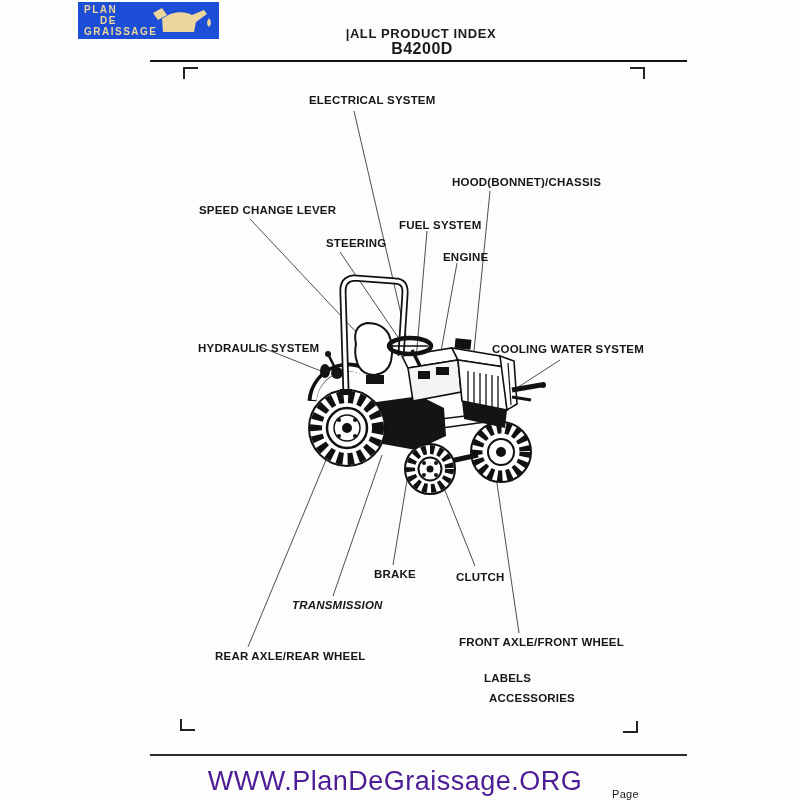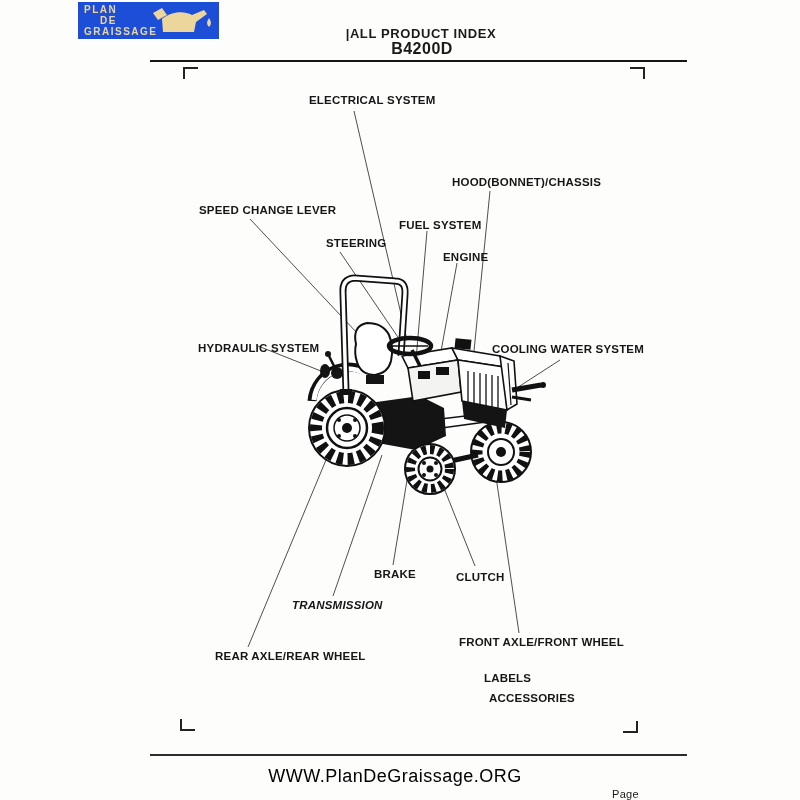--- a/index.html
+++ b/index.html
@@ -65,21 +65,21 @@
   .lb-14{left:489px;top:692px;}
 
   
   .ft{font-size:11px;font-weight:normal;letter-spacing:0.3px;white-space:nowrap;margin-top:43px;}
   .ft-ref-label{left:152px;top:757px;}
   .ft-ref-value{left:190px;top:757px;}
   .ft-page-label{left:612px;top:745px;}
   .ft-page-value{left:655px;top:757px;}
   .site-mark{
     left:395px;top:766px;transform:translateX(-50%);
-    font-size:18px;color:#000000;letter-spacing:0.5px;white-space:nowrap;
+    font-size:27px;color:#4c1d95;letter-spacing:0.5px;white-space:nowrap;
   }
   svg{display:block;}
   .overlay{left:0;top:0;pointer-events:none;}
 </style>
 </head>
 <body>
 
 <div class="abs logo">
   <div class="logo-text">
     <div>PLAN</div>

